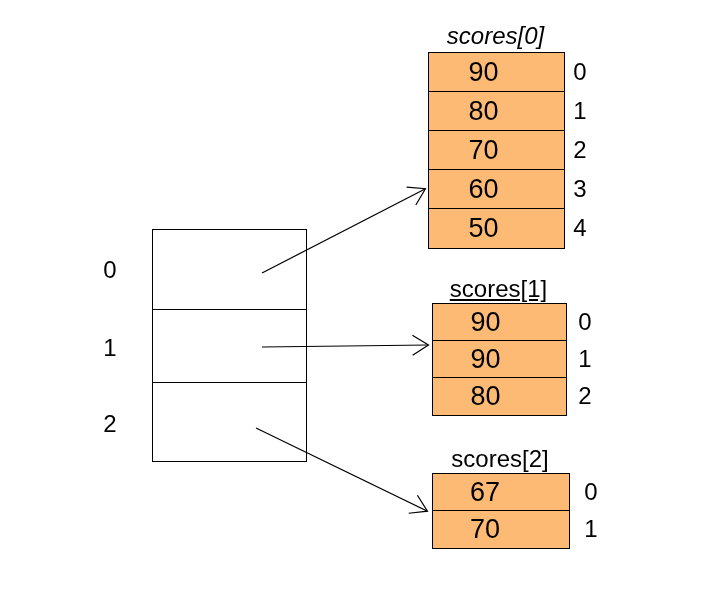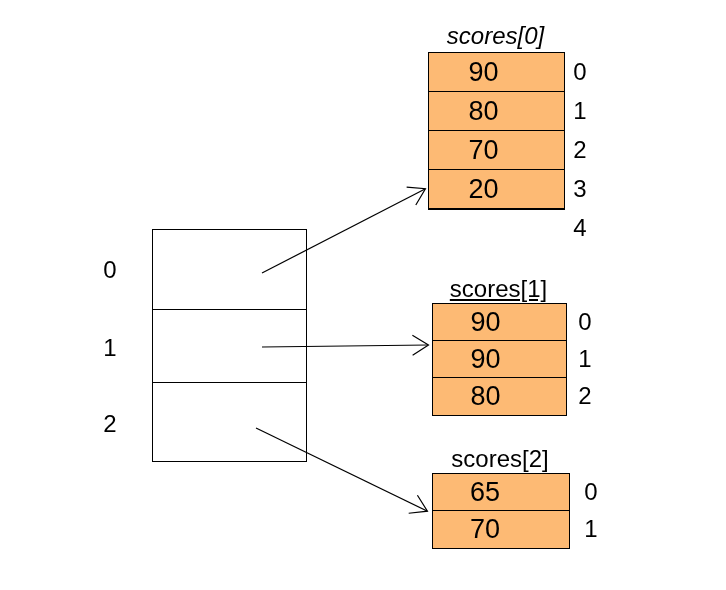--- a/index.html
+++ b/index.html
@@ -68,41 +68,42 @@
     <div class="main-row divided" style="height:79.5px;"></div>
     <div class="main-row divided" style="height:73.5px;"></div>
     <div class="main-row" style="height:76px;"></div>
   </div>
 
   <div class="abs title" style="left:428px; top:23px; width:135px;font-style:italic;">scores[0]</div>
   <div class="abs sub-table t0" style="left:428px; top:52px; width:135px;">
     <div class="cell divided">90</div>
     <div class="cell divided">80</div>
     <div class="cell divided">70</div>
-    <div class="cell divided">20</div>
+    <div class="cell divided">60</div>
+    <div class="cell">50</div>
   </div>
   <div class="abs idx" style="left:565px; top:52px;  width:30px; height:39px;">0</div>
   <div class="abs idx" style="left:565px; top:91px;  width:30px; height:39px;">1</div>
   <div class="abs idx" style="left:565px; top:130px; width:30px; height:39px;">2</div>
   <div class="abs idx" style="left:565px; top:169px; width:30px; height:39px;">3</div>
   <div class="abs idx" style="left:565px; top:208px; width:30px; height:39px;">4</div>
 
   <div class="abs title" style="left:432px; top:276px; width:133px;text-decoration:underline;">scores[1]</div>
   <div class="abs sub-table t1" style="left:432px; top:303px; width:133px;">
     <div class="cell divided">90</div>
     <div class="cell divided">90</div>
     <div class="cell">80</div>
   </div>
   <div class="abs idx" style="left:570px; top:303px; width:30px; height:37px;">0</div>
   <div class="abs idx" style="left:570px; top:340px; width:30px; height:37px;">1</div>
   <div class="abs idx" style="left:570px; top:377px; width:30px; height:37px;">2</div>
 
   <div class="abs title" style="left:432px; top:446px; width:136px;">scores[2]</div>
   <div class="abs sub-table t2" style="left:432px; top:473px; width:136px;">
-    <div class="cell divided">65</div>
+    <div class="cell divided">67</div>
     <div class="cell">70</div>
   </div>
   <div class="abs idx" style="left:576px; top:473px; width:30px; height:37px;">0</div>
   <div class="abs idx" style="left:576px; top:510px; width:30px; height:37px;">1</div>
 
   <svg id="arrow-layer" width="726" height="590" viewBox="0 0 726 590">
     <defs>
       <marker id="arrowhead" viewBox="-18 -11 20 22" refX="-0.5" refY="0" markerWidth="20" markerHeight="22" orient="auto" markerUnits="userSpaceOnUse">
         <path d="M -16 -10 L 0 0 L -16 10" fill="none" stroke="#000000" stroke-width="1.2"></path>
       </marker>

